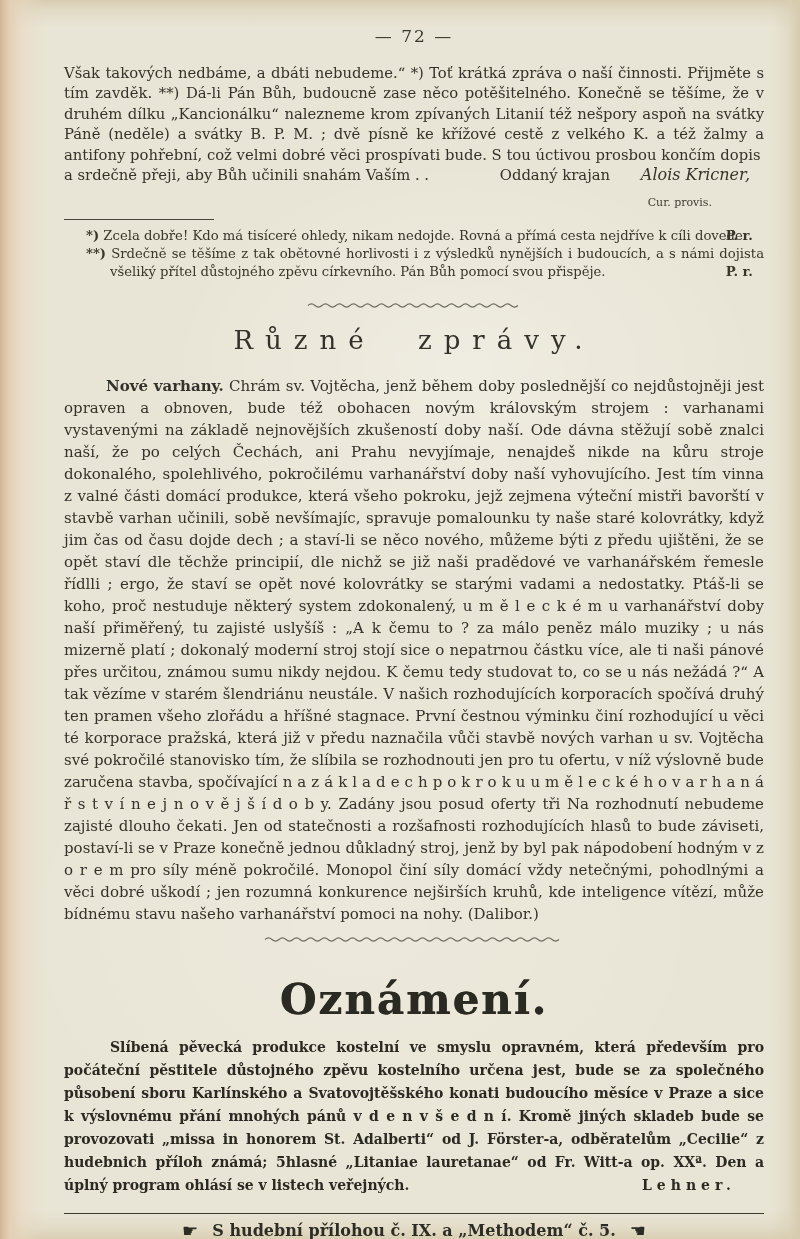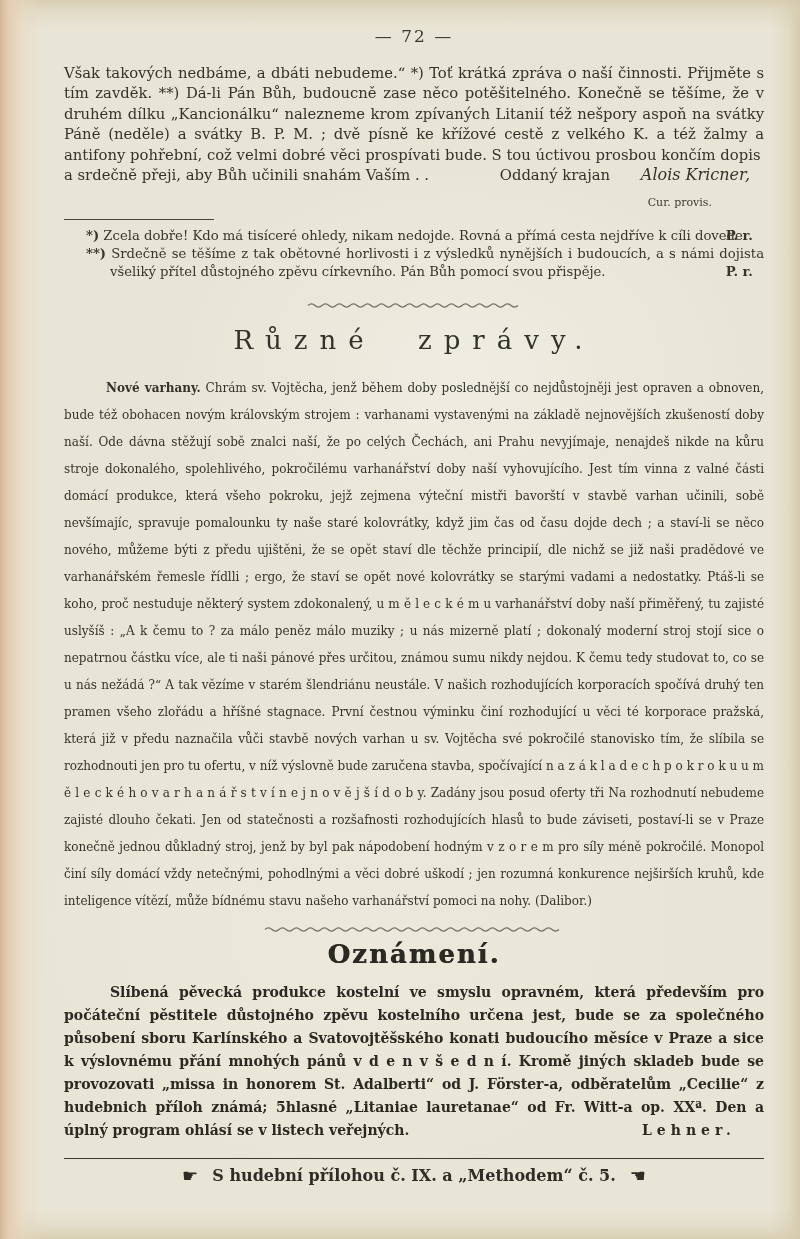--- a/index.html
+++ b/index.html
@@ -34,25 +34,25 @@
   .footnote + .footnote { margin-top:0; }
   .fn-marker { font-weight:bold; }
   .fn-attr { float:right; margin-right:4px; font-weight:bold; }
 
   .wavy { display:block; margin:0 auto; }
   .wavy-1 { margin-top:20px; }
   .wavy-2 { margin-top:10px; }
 
   .section-title { text-align:center; font-size:26px; letter-spacing:12px; word-spacing:22px; margin-top:16px; color:#33322a; }
 
-  .article { margin-top:20px; font-size:12px; line-height:27px; }
+  .article { margin-top:20px; font-size:15px; line-height:22px; }
   .article p { text-align:justify; text-indent:42px; }
   .lead { font-weight:bold; }
 
-  .ann-title { text-align:center; margin-top:6px; font-size:26px; font-weight:bold; letter-spacing:2px; color:#2b2a22; text-shadow:0.5px 0 0 #2b2a22; }
+  .ann-title { text-align:center; margin-top:32px; font-size:42px; font-weight:bold; letter-spacing:2px; color:#2b2a22; text-shadow:0.5px 0 0 #2b2a22; }
   .announcement { margin-top:12px; font-size:14px; line-height:23px; font-weight:bold; color:#2b2a22; }
   .announcement p { text-align:justify; text-indent:46px; }
   .ann-sig { float:right; margin-right:28px; letter-spacing:5px; }
 
   .footer { margin-top:16px; }
   .rule-thin { border-top:1.3px solid #3c3b30; }
   .notice-line { text-align:center; font-size:16px; font-weight:bold; padding:6px 0 7px 0; color:#2e2d25; }
   .hand { font-family:"DejaVu Sans", sans-serif; font-size:18px; vertical-align:-1px; }
   .hand-r { margin-right:14px; }
   .hand-l { margin-left:14px; }

